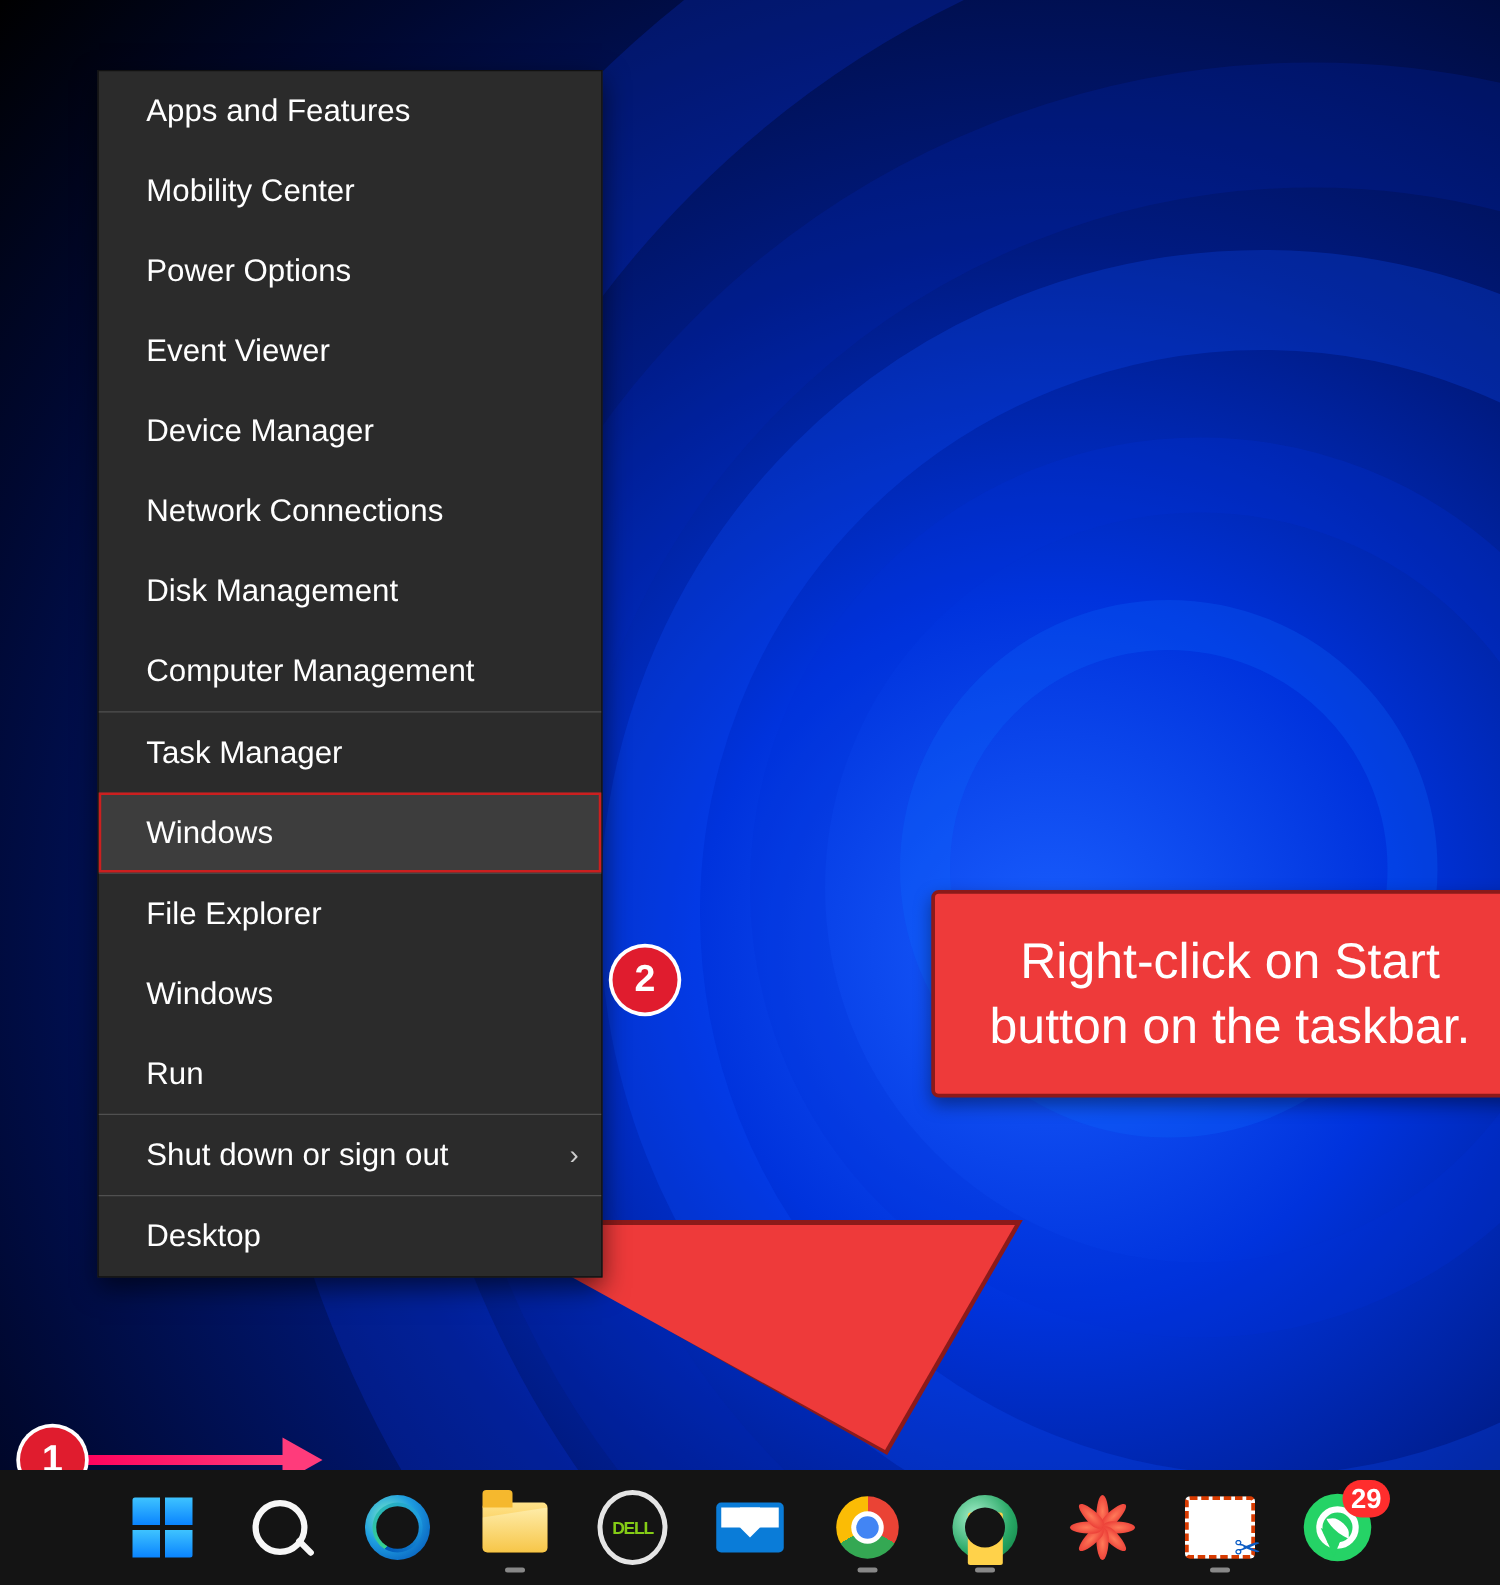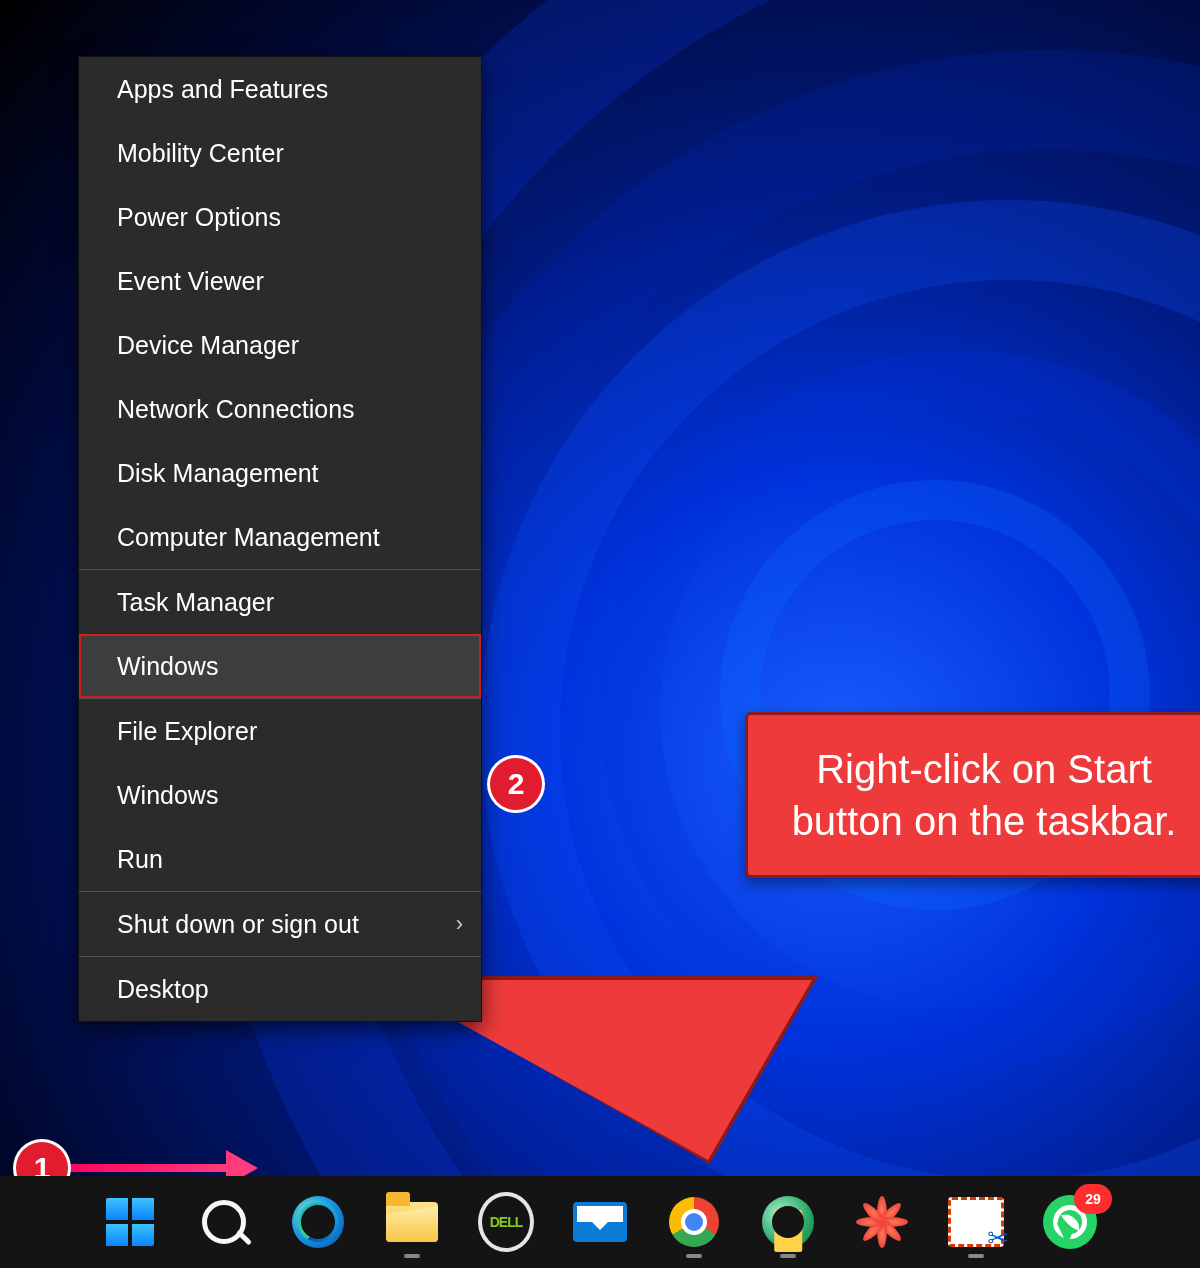--- a/index.html
+++ b/index.html
@@ -60,21 +60,21 @@
   .edge-can .tag{position:absolute;bottom:-4px;left:50%;transform:translateX(-50%);background:#ffd24a;color:#444;font-size:9px;font-weight:700;padding:16px 4px;border-radius:2px;margin-top:20px;}
 
   .huawei-ico{width:50px;height:50px;position:relative;}
   .petal{position:absolute;left:50%;top:50%;width:10px;height:26px;background:radial-gradient(#ff7a59,#e62e2e);border-radius:50% 50% 50% 50%/70% 70% 30% 30%;transform-origin:50% 100%;}
   .snip-ico{width:50px;height:44px;background:#fff;border:3px dashed #d83b01;border-radius:4px;position:relative;}
   .snip-ico:after{content:"✂";position:absolute;right:-8px;bottom:-10px;font-size:26px;color:#0b5cc4;}
   .wa-ico{width:54px;height:54px;border-radius:50%;background:#25d366;position:relative;}
   .wa-ico:before{content:"";position:absolute;inset:10px;border:5px solid #fff;border-radius:50%;}
   .wa-ico:after{content:"";position:absolute;left:10px;bottom:6px;border:9px solid transparent;border-right-color:#25d366;border-top-color:#25d366;transform:rotate(20deg);}
   .wa-ico .phone{position:absolute;inset:18px;background:#fff;clip-path:path("M2 2 Q8 0 14 6 Q20 12 18 18 L14 16 Q10 14 6 10 Q2 6 0 2 Z");}
-  .wa-badge{position:absolute;top:-10px;right:-14px;min-width:30px;height:30px;border-radius:15px;background:#ff2d2d;color:#fff;font-size:14px;font-weight:600;display:flex;align-items:center;justify-content:center;padding:0 4px;}
+  .wa-badge{position:absolute;top:-10px;right:-14px;min-width:30px;height:30px;border-radius:15px;background:#ff2d2d;color:#fff;font-size:22px;font-weight:600;display:flex;align-items:center;justify-content:center;padding:0 4px;}
 
   
   body{scale:1;}
 </style>
 </head>
 <body>
 
 <div class="desktop">
   <div class="swirl s1"></div>
     <div class="swirl s2"></div>

